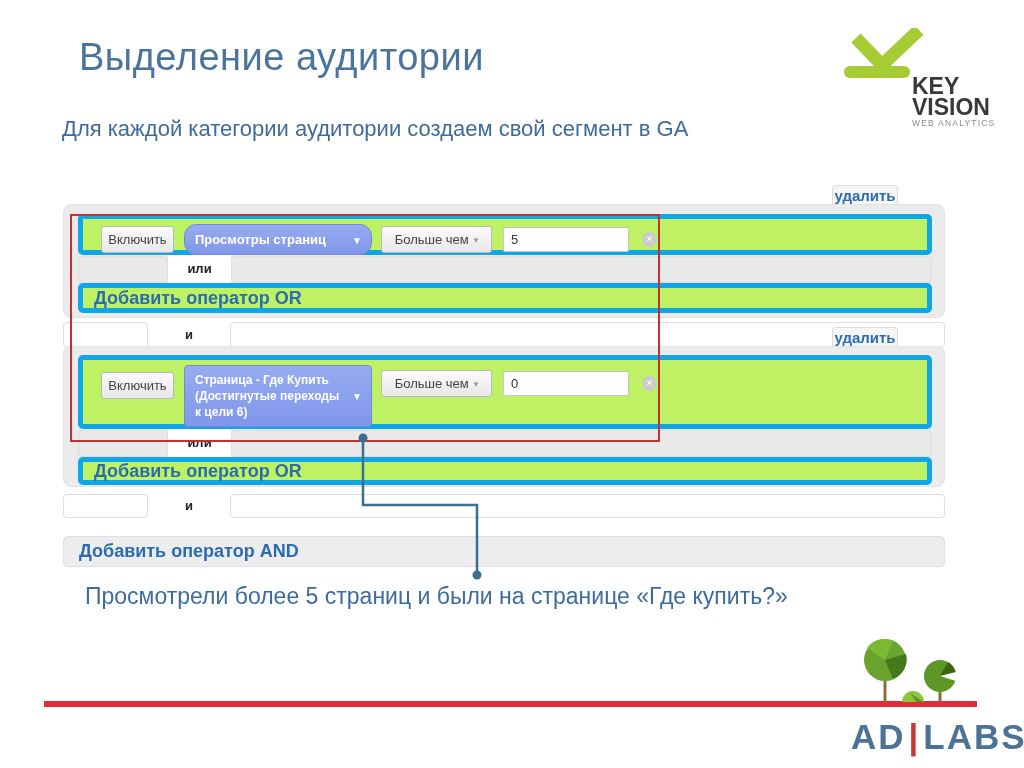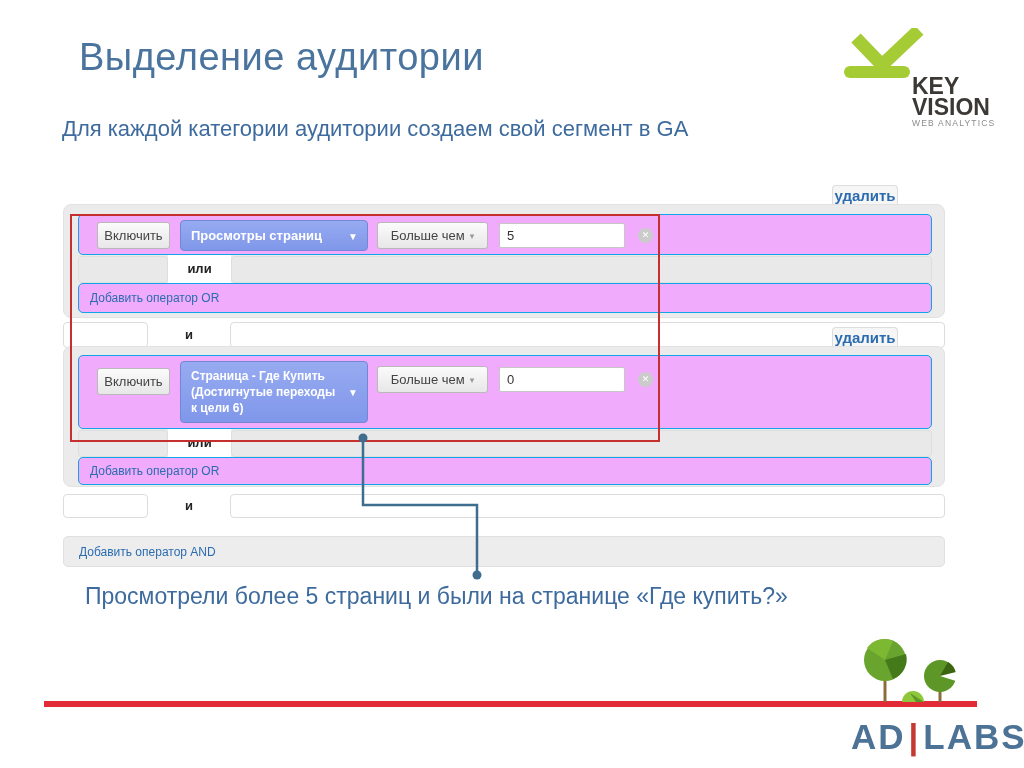--- a/index.html
+++ b/index.html
@@ -12,21 +12,21 @@
   
   .title{left:62px;top:36px;font-size:38px;color:#4a749e;letter-spacing:.5px;margin-left:17px;}
   .subtitle{left:62px;top:116px;font-size:22px;color:#3e6b9e;}
   .caption{left:85px;top:583px;font-size:23px;color:#3e6b9e;}
 
   
   .kv-logo{left:840px;top:28px;width:160px;height:102px;}
 
   
   .panel{background:#ebebeb;border:1px solid #e2e2e2;border-radius:8px;box-sizing:border-box;}
-  .white-row{position:absolute;background:#f0abfc;border:1px solid #0ea5e9;border-radius:5px;box-sizing:border-box;}
+  .white-row{position:absolute;background:#bef264;border:5px solid #0ea5e9;border-radius:5px;box-sizing:border-box;}
   .gbtn{
     position:absolute;box-sizing:border-box;
     background:linear-gradient(#fbfbfb,#e7e7e7);
     border:1px solid #b9b9b9;border-radius:3px;
     font-family:"Liberation Sans",sans-serif;font-size:13px;color:#444;
     display:flex;align-items:center;justify-content:center;gap:5px;padding:0;
   }
   .caret{font-size:9px;color:#999;}
   .bluedd{
     position:absolute;box-sizing:border-box;
@@ -45,21 +45,21 @@
     color:#fff;font-size:9px;line-height:15px;text-align:center;
   }
   .del-tab{
     position:absolute;width:66px;height:20px;background:#f6f6f6;
     border:1px solid #ddd;border-bottom:none;border-radius:4px 4px 0 0;
     font-size:15px;font-weight:bold;color:#2b6cb0;text-align:center;line-height:20px;box-sizing:border-box;
   }
   .gray-stub{position:absolute;height:27px;background:#e9e9e9;border:1px solid #dedede;border-radius:4px;box-sizing:border-box;}
   .white-tab{position:absolute;height:28px;background:#ffffff;text-align:center;
     font-size:13px;font-weight:bold;color:#222;line-height:28px;}
-  .blue-link{font-size:12px;font-weight:normal;color:#2b6cb0;}
+  .blue-link{font-size:18px;font-weight:bold;color:#2b6cb0;}
   .sep-box{position:absolute;background:#fff;border:1px solid #ddd;border-radius:4px;box-sizing:border-box;}
   .sep-label{position:absolute;font-size:13px;font-weight:bold;color:#222;text-align:center;}
   .and-row{
     position:absolute;background:#ededed;border:1px solid #e0e0e0;border-radius:5px;
     box-sizing:border-box;display:flex;align-items:center;padding-left:15px;
   }
 
   
   .red-rect{left:70px;top:214px;width:586px;height:224px;border:2px solid #c5302e;z-index:20;}
   .connector{left:350px;top:430px;z-index:21;}
@@ -84,21 +84,21 @@
   <text x="72" y="98" font-family="Liberation Sans, sans-serif" font-size="8.5" letter-spacing="1.2" fill="#8b8b8b">WEB ANALYTICS</text>
 </svg>
 
 <div class="abs" style="left:0;top:0;width:1024px;height:768px;">
 
   <div class="del-tab" style="left:832px;top:185px;">удалить</div>
 
   <div class="abs panel" style="left:63px;top:204px;width:882px;height:114px;">
     <div class="white-row" style="left:14px;top:9px;width:854px;height:41px;">
       <button class="gbtn" style="left:18px;top:7px;width:73px;height:27px;">Включить</button>
-      <div class="bluedd" style="left:101px;top:5px;width:188px;height:31px;font-size:13px;">
+      <div class="bluedd" style="left:101px;top:5px;width:188px;height:31px;font-size:13px;border-radius:12px;">
         <span class="dd-label">Просмотры страниц</span>
         <span class="dd-arrow">▼</span>
       </div>
       <button class="gbtn" style="left:298px;top:7px;width:111px;height:27px;">
         <span>Больше чем</span>
         <span class="caret">▾</span>
       </button>
       <input class="val-input" style="left: 420px; top: 8px; width: 126px; height: 25px;" value="5">
       <span class="close-circle" style="left:559px;top:13px;">✕</span>
     </div>

